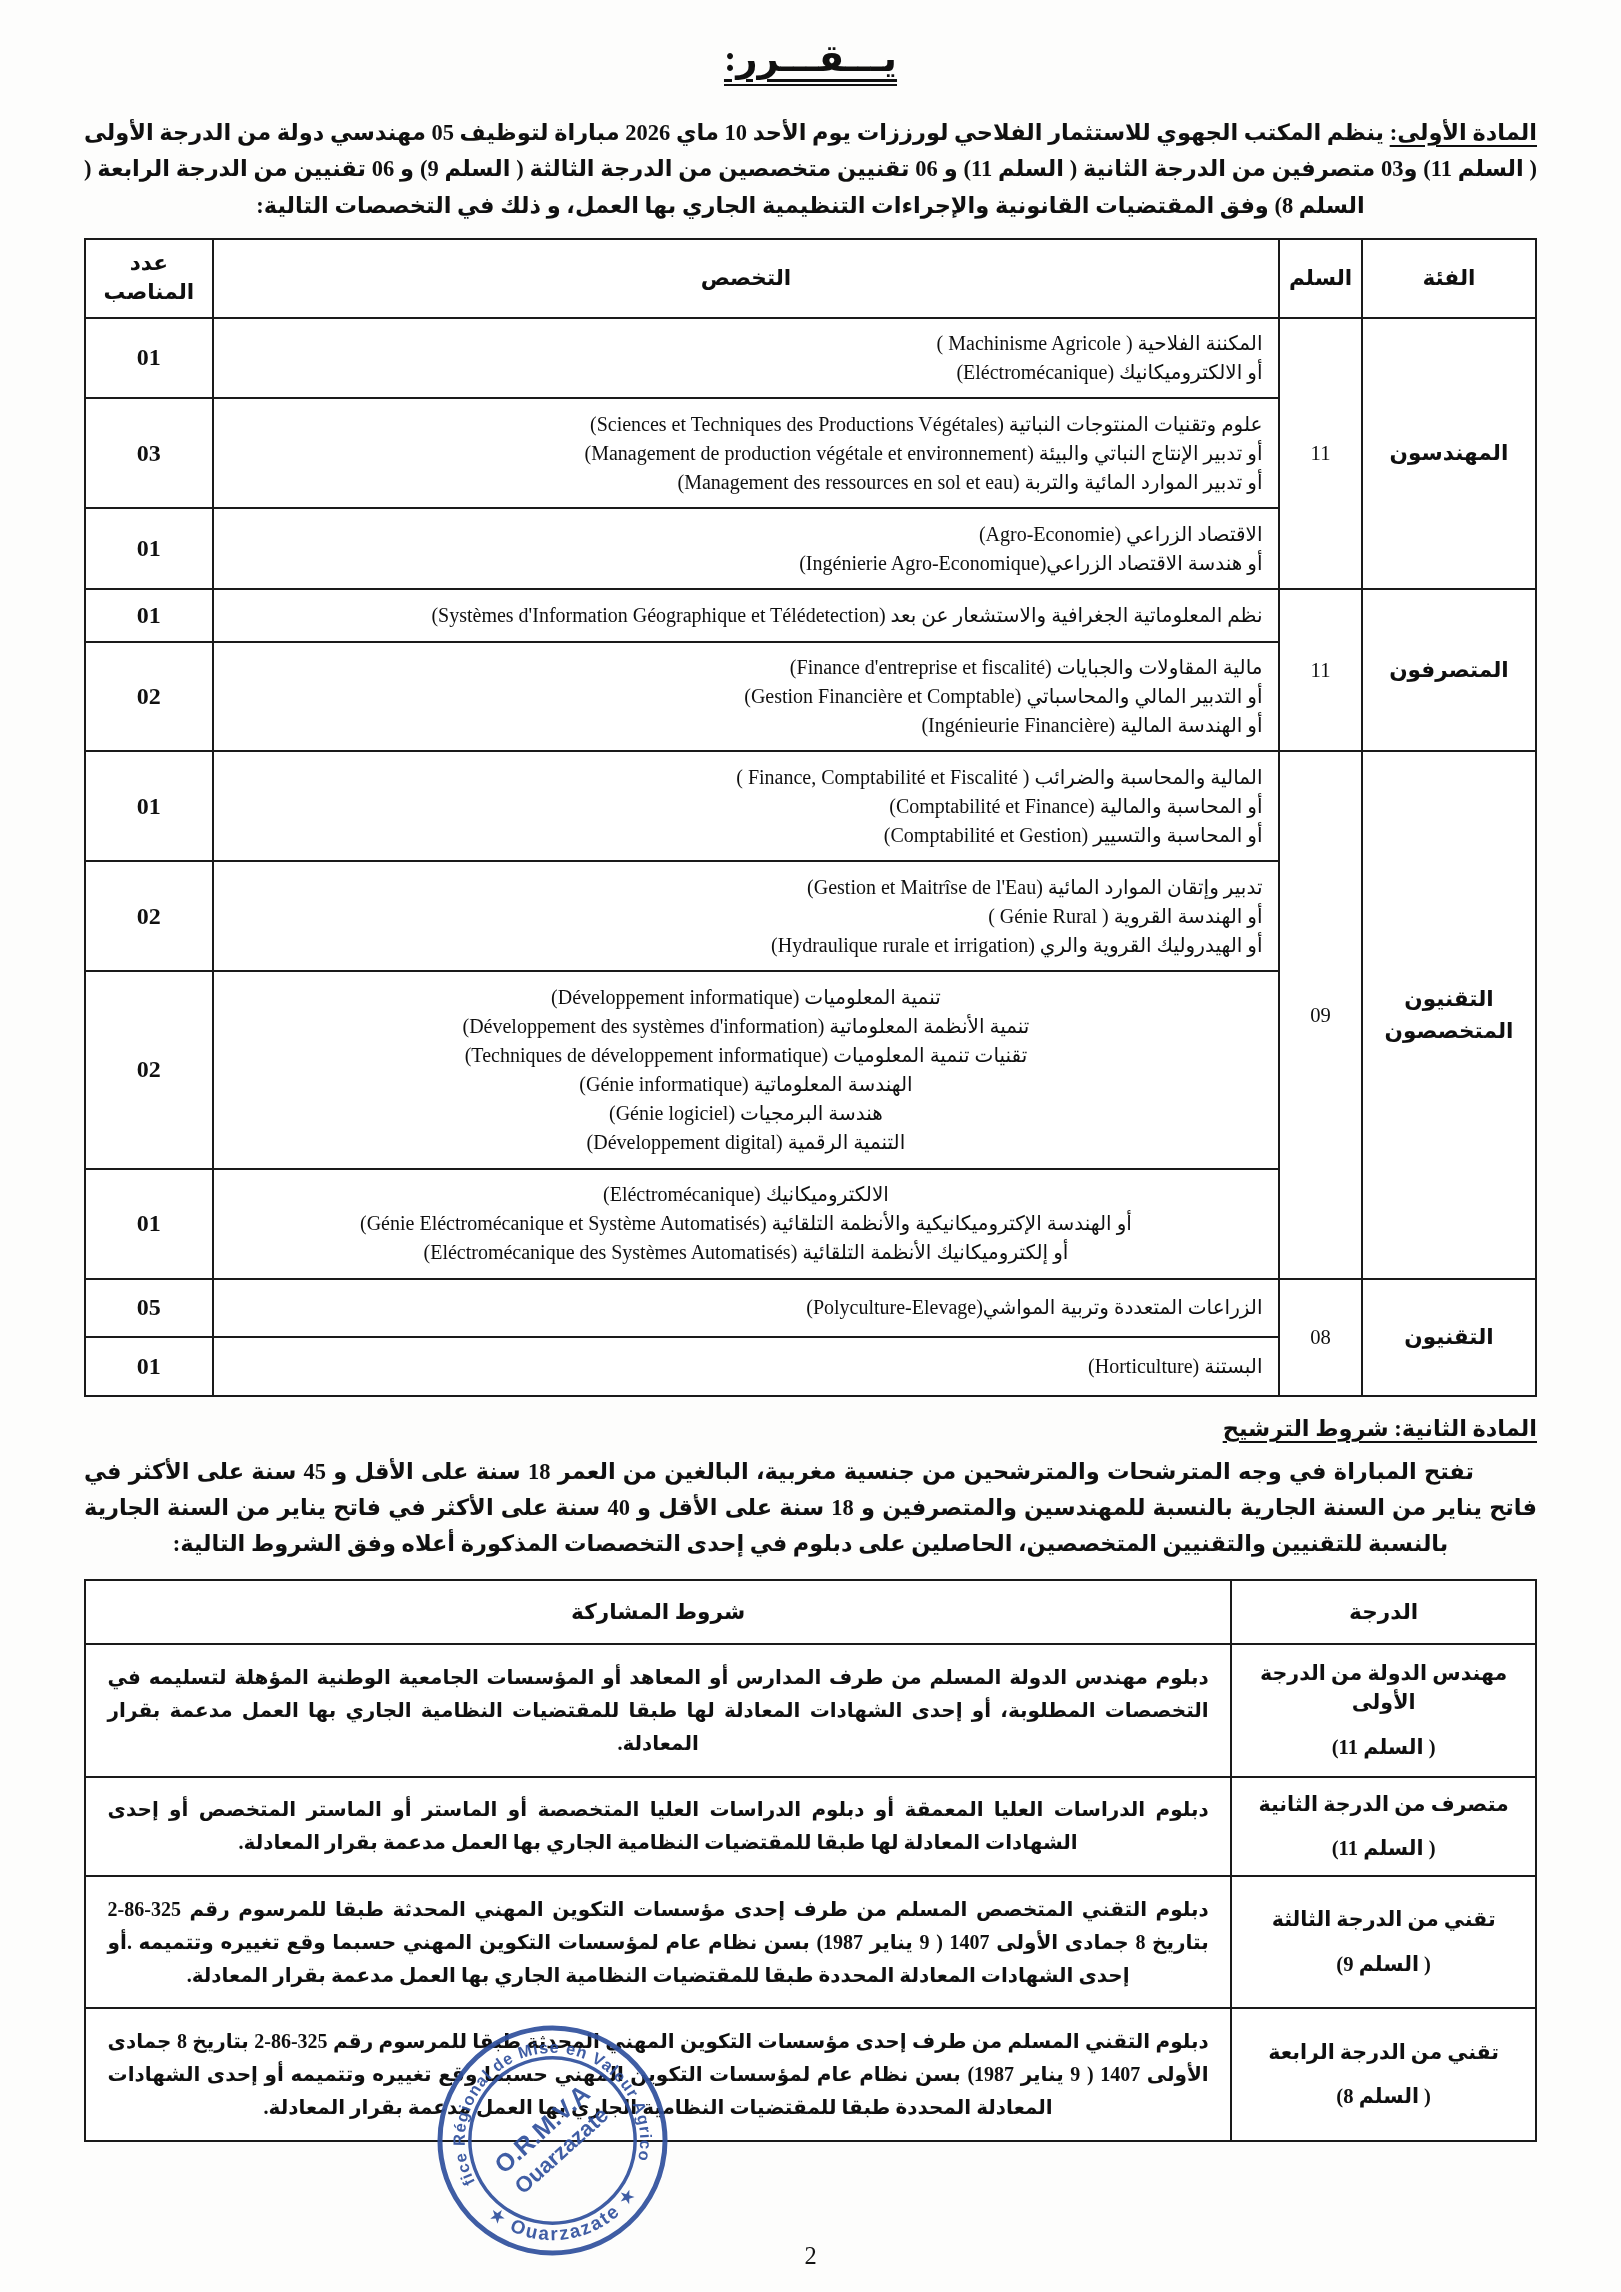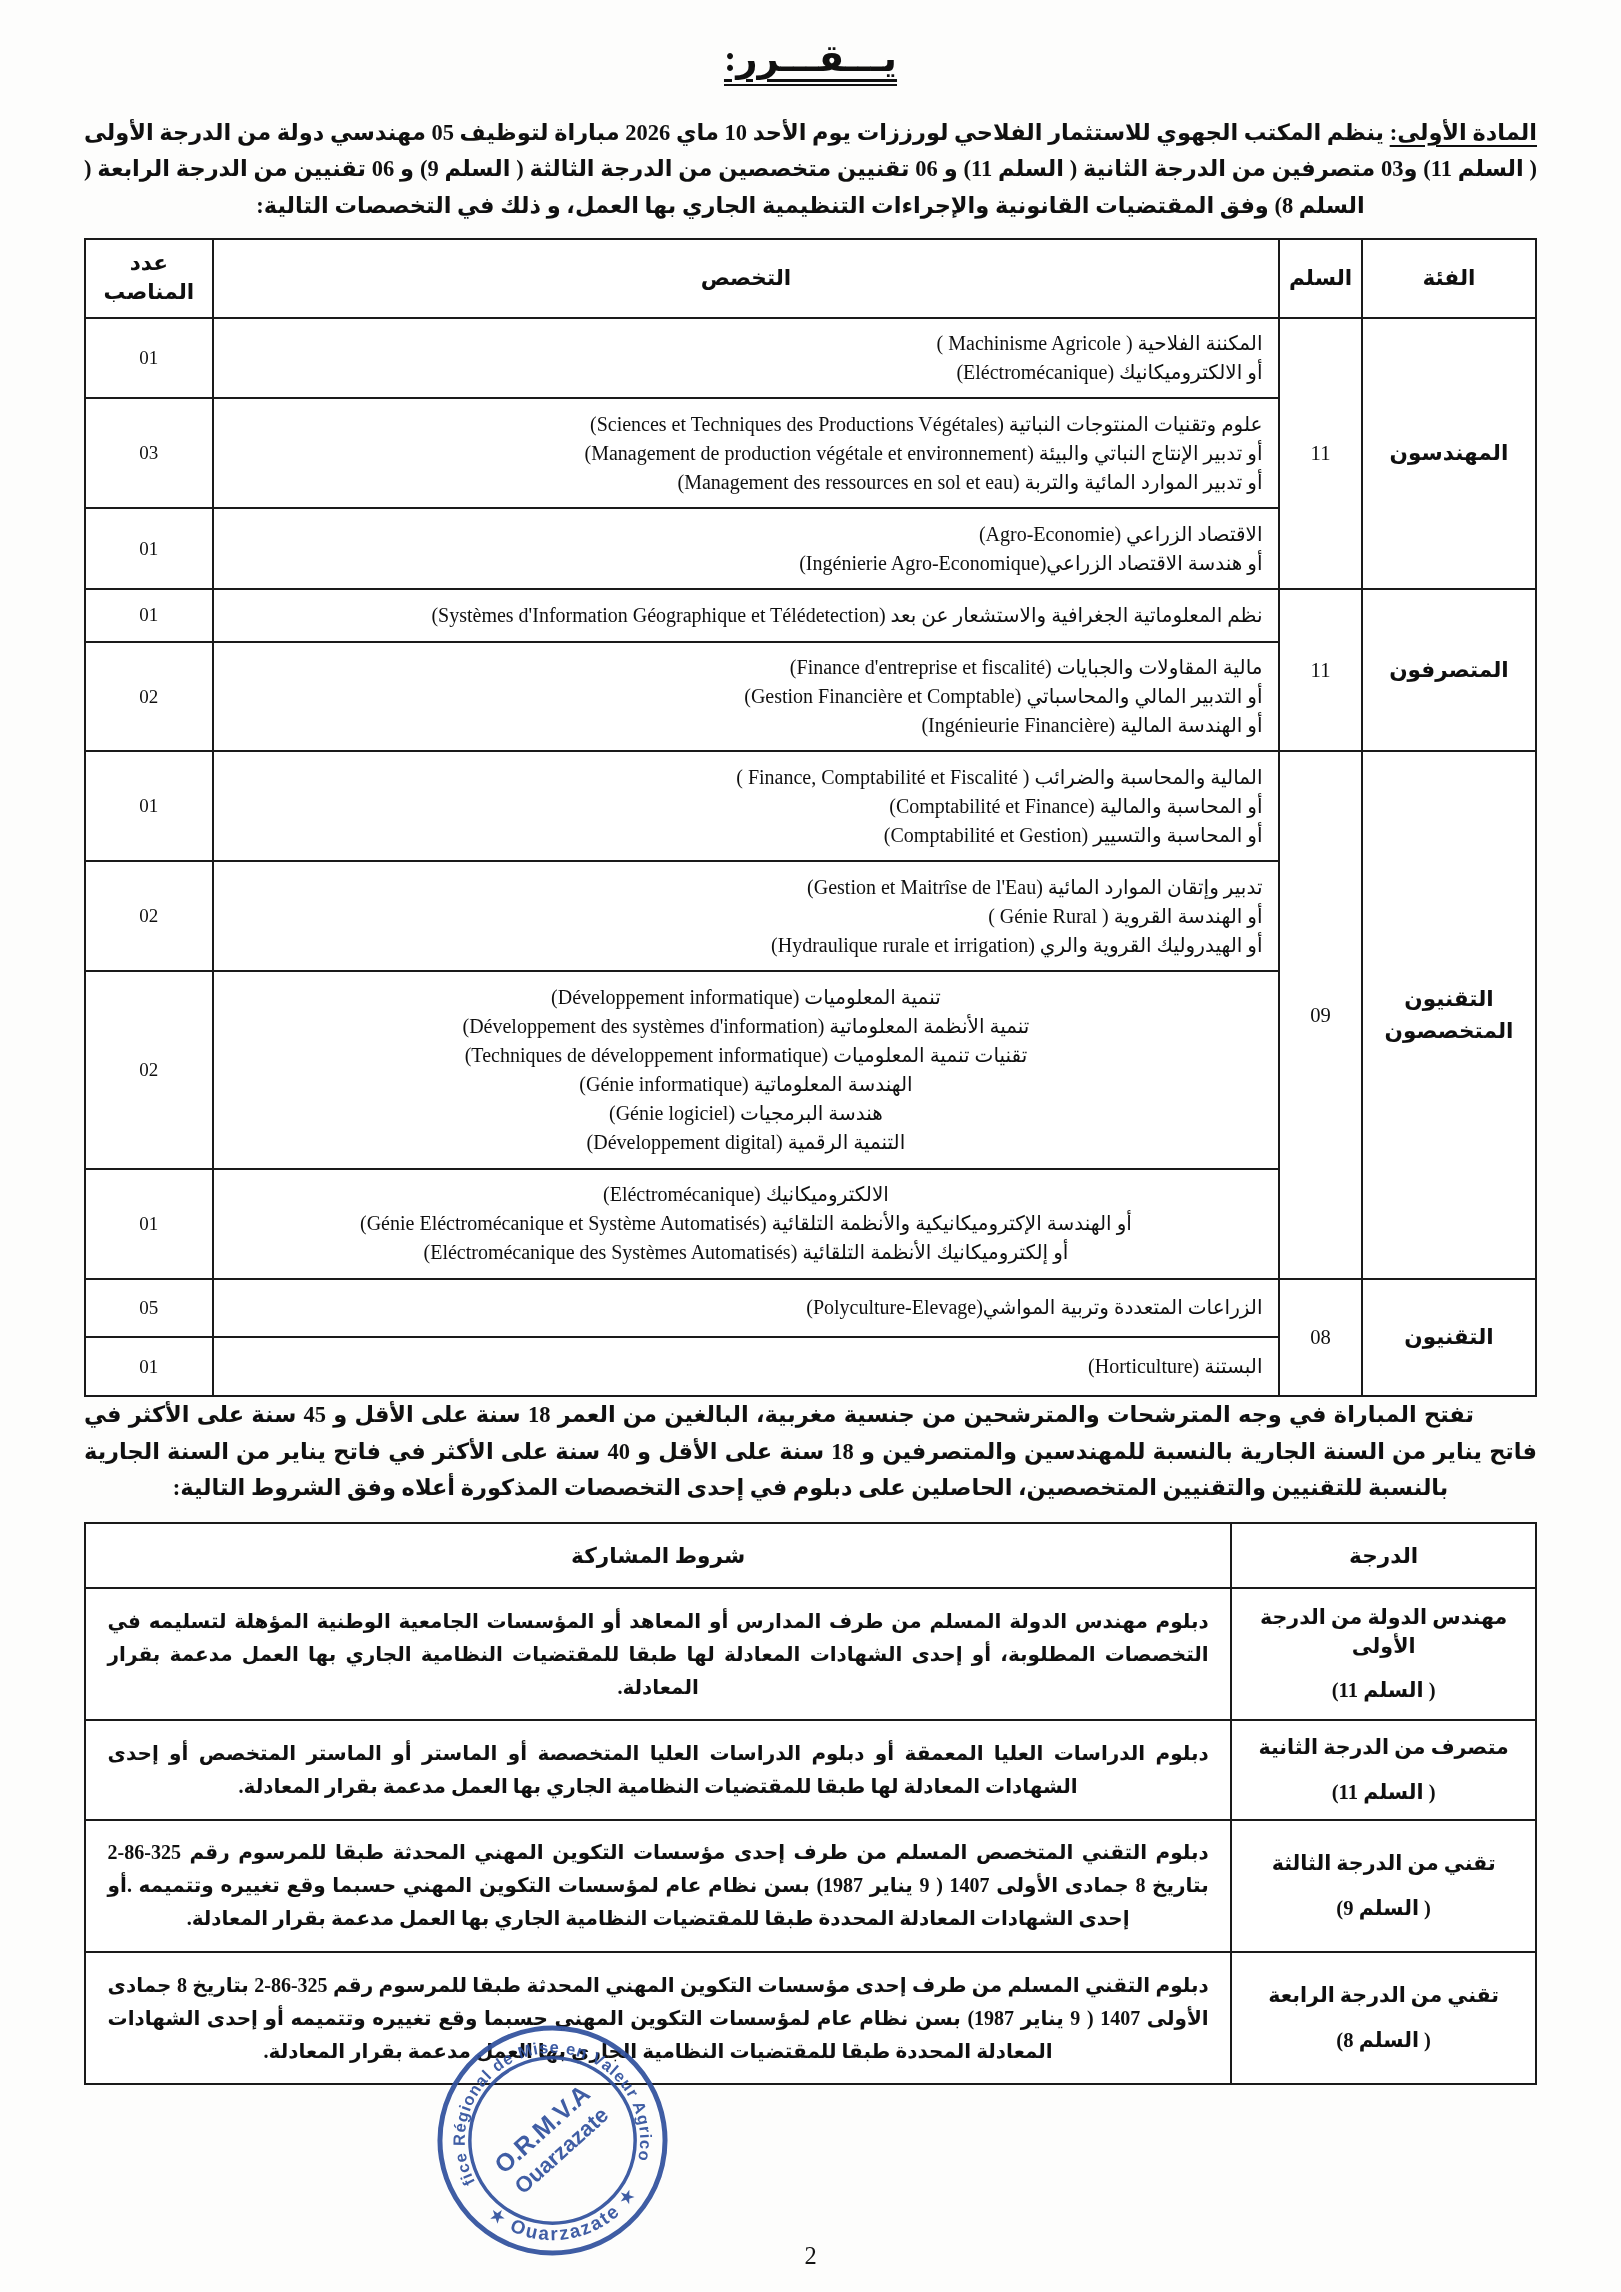--- a/index.html
+++ b/index.html
@@ -22,21 +22,21 @@
   .heading2{font-size:22.5px;font-weight:bold;margin:17.6px 0 11.8px 0;}
 
   table{width:100%;border-collapse:collapse;table-layout:fixed;background:#fff;}
   td,th{border:2px solid #1a1a1a;vertical-align:middle;}
   th{font-size:21.6px;font-weight:bold;text-align:center;padding:5.9px;}
 
   .t1{margin-top:13.7px;}
   .t1 th{height:65px;line-height:1.35;}
   .t1 .spec{padding:4.9px 15.7px;font-size:20px;line-height:29px;text-align:right;font-weight:normal;}
   .t1 .spec.center{text-align:center;}
-  .t1 .count{text-align:center;font-size:19px;}
+  .t1 .count{text-align:center;font-size:24px;font-weight:bold;}
   .t1 .scale{text-align:center;font-size:20.6px;}
   .t1 .cat{text-align:center;font-size:21.6px;font-weight:bold;line-height:1.5;padding:3.9px;border-radius:21px;}
   .h1l{height:41px;} .hsm{height:47px;} .h2l{height:69px;} .h3l{height:98px;} .h6l{height:186px;}
 
   .t2{margin-top:15.7px;}
   .t2 th{height:51px;}
   .t2 .cond{padding:15.7px 21.6px;font-size:20px;font-weight:bold;line-height:33px;text-align:justify;text-align-last:center;}
   .t2 .grade{text-align:center;font-size:20.6px;font-weight:bold;line-height:29px;padding:9.8px;}
   .t2 .grade .g2{margin-top:15.7px;}
 
@@ -159,20 +159,23 @@
     <tr>
       <td class="spec hsm">
         <div>البستنة (Horticulture)</div>
       </td>
       <td class="count">01</td>
     </tr>
   </tbody>
     </table>
 
 
+  <div class="heading2">
+    <span class="article-label">المادة الثانية: شروط الترشيح</span>
+  </div>
 
   <p class="para indent">تفتح المباراة في وجه المترشحات والمترشحين من جنسية مغربية، البالغين  من العمر 18 سنة على الأقل و 45 سنة على الأكثر في فاتح يناير من السنة الجارية بالنسبة للمهندسين والمتصرفين و 18 سنة على الأقل و 40 سنة على الأكثر في فاتح يناير من السنة الجارية بالنسبة للتقنيين والتقنيين المتخصصين، الحاصلين على دبلوم في إحدى التخصصات المذكورة أعلاه وفق الشروط التالية:</p>
 
   <table class="t2">
     <colgroup>
         <col style="width:21%">
         <col style="width:79%">
       </colgroup>
     <tbody>
         <tr>

